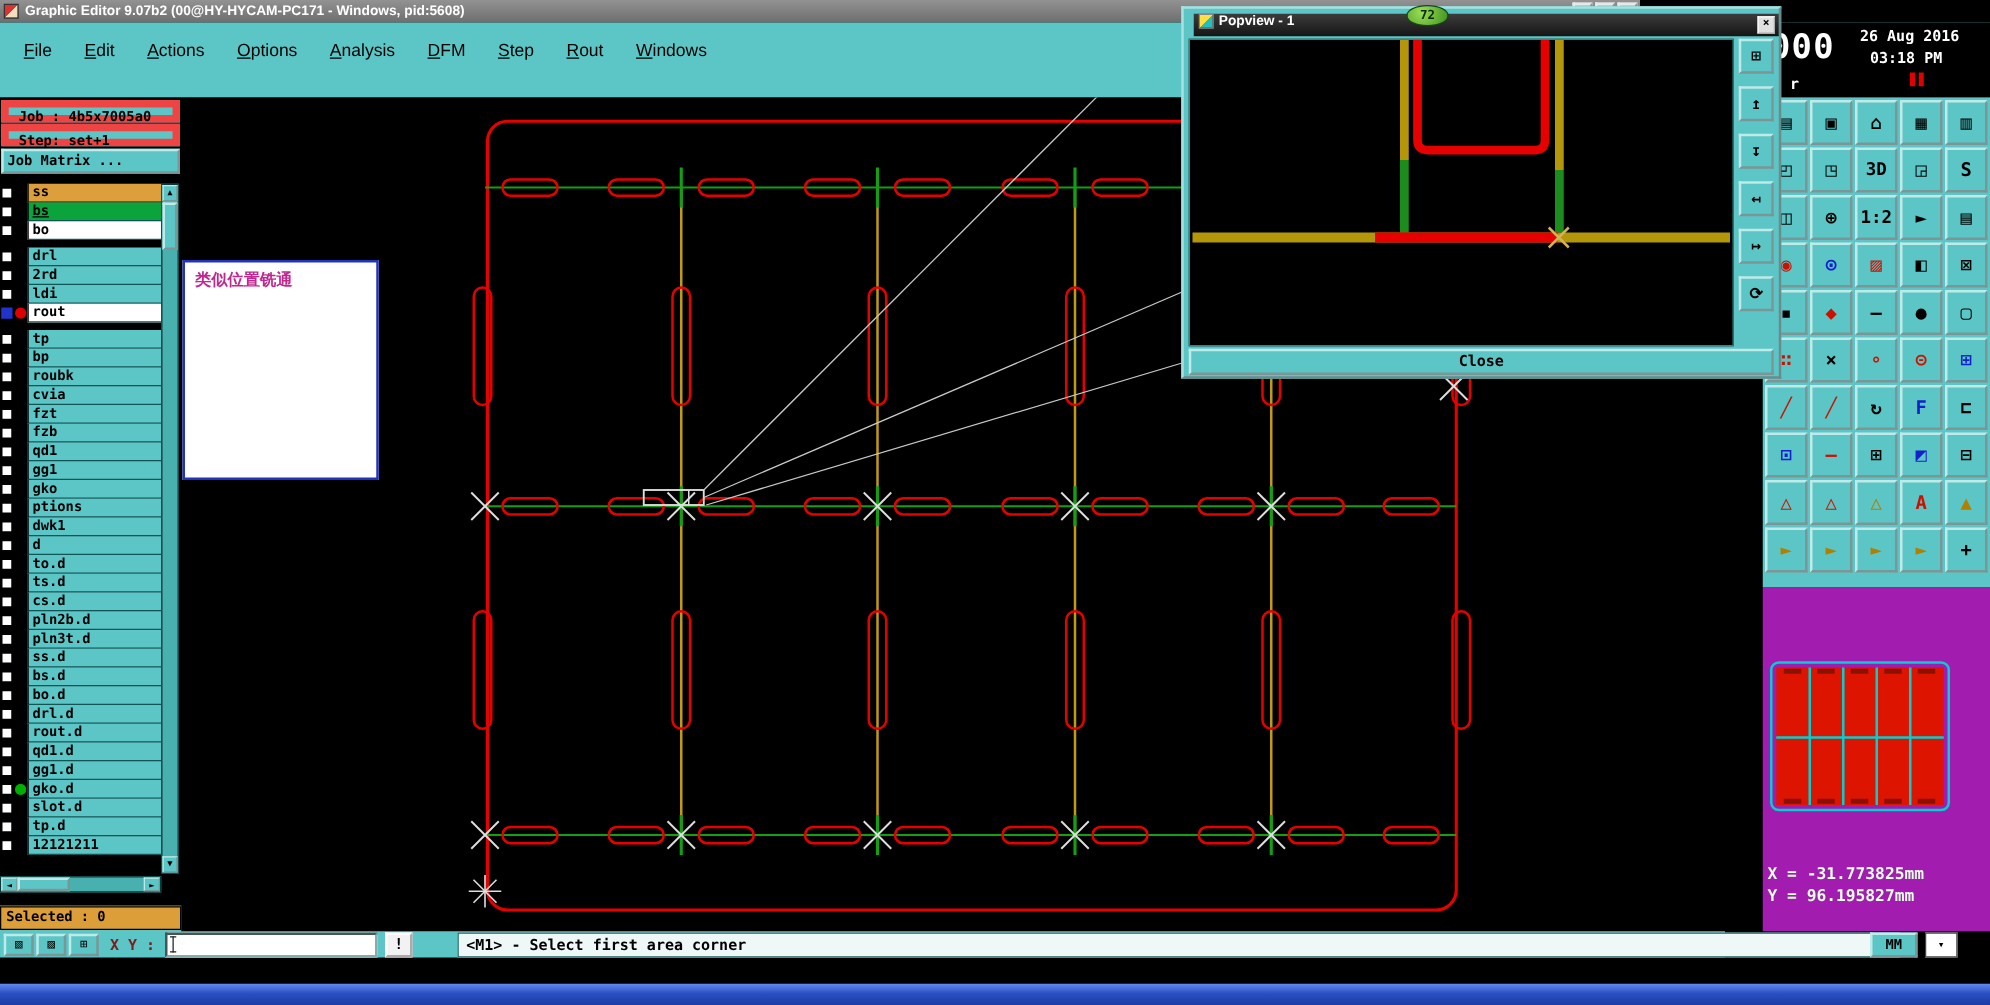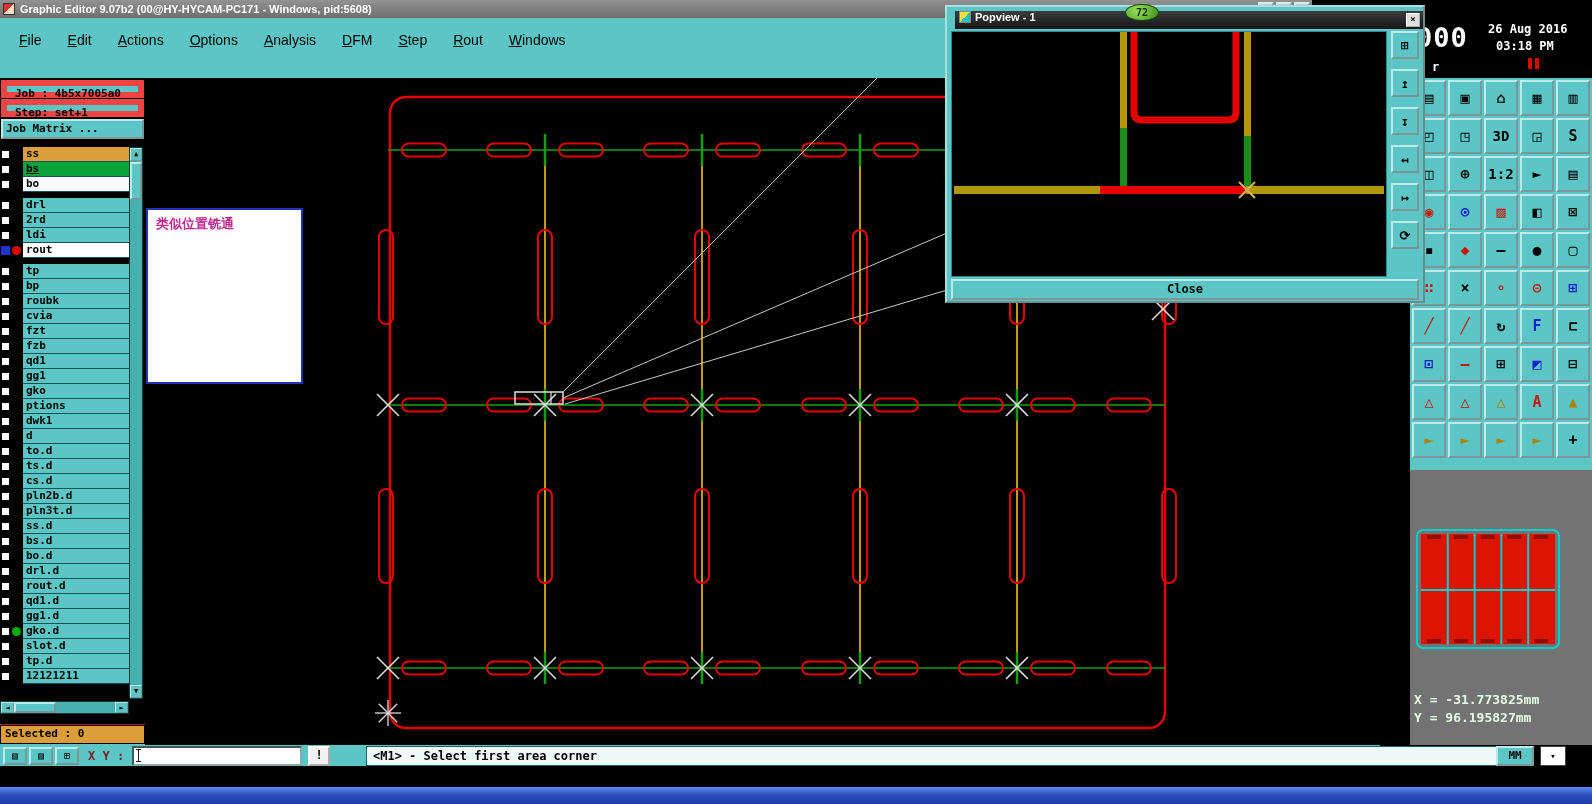--- a/index.html
+++ b/index.html
@@ -53,21 +53,21 @@
   .canvas{position:absolute;left:145px;top:78px;width:1265px;height:667px;background:#000;z-index:1;cursor:crosshair;}
   .annotation{position:absolute;left:146px;top:208px;width:157px;height:176px;background:#fff;
     border:2px solid #2233bb;z-index:5;color:#c02890;font-size:13px;font-weight:bold;padding:5px 8px;}
   
   .right-toolbar{position:absolute;left:1410px;top:78px;width:182px;height:392px;background:#5cc6c6;
     display:flex;flex-wrap:wrap;align-content:flex-start;padding:1px;}
   .tool-btn{width:34px;height:36px;margin:1px;background:#5cc6c6;border:2px outset #bfeaea;
     display:flex;align-items:center;justify-content:center;font-size:15px;font-weight:bold;color:#000;cursor:pointer;}
   .tool-btn.small-text{font-size:14px;}
   
-  .right-black{position:absolute;left:1410px;top:470px;width:182px;height:275px;background:#737373;}
+  .right-black{position:absolute;left:1410px;top:470px;width:182px;height:275px;background:#a21caf;}
   .preview{position:absolute;left:5px;top:58px;width:146px;height:124px;}
   .coord{position:absolute;left:4px;color:#e2ffe2;font-size:13px;font-weight:bold;white-space:nowrap;}
   .coord.x{top:222px;} .coord.y{top:240px;}
   
   .statusbar{position:absolute;left:0;top:724px;width:1380px;height:42px;background:#5cc6c6;border-top:1px solid #b91c1c;}
   .selected-box{position:absolute;left:0;top:0;width:145px;height:19px;background:#dc9e38;border:1px solid #000;
     font-size:11px;font-weight:bold;line-height:16px;padding-left:4px;color:#000;}
   .sb-icon{position:absolute;top:22px;width:24px;height:18px;background:#5cc6c6;border:2px outset #bfeaea;
     font-size:10px;line-height:13px;text-align:center;color:#000;cursor:pointer;}
   .xy-label{position:absolute;left:88px;top:22px;font-size:12px;font-weight:bold;line-height:18px;color:#7f1d1d;}

